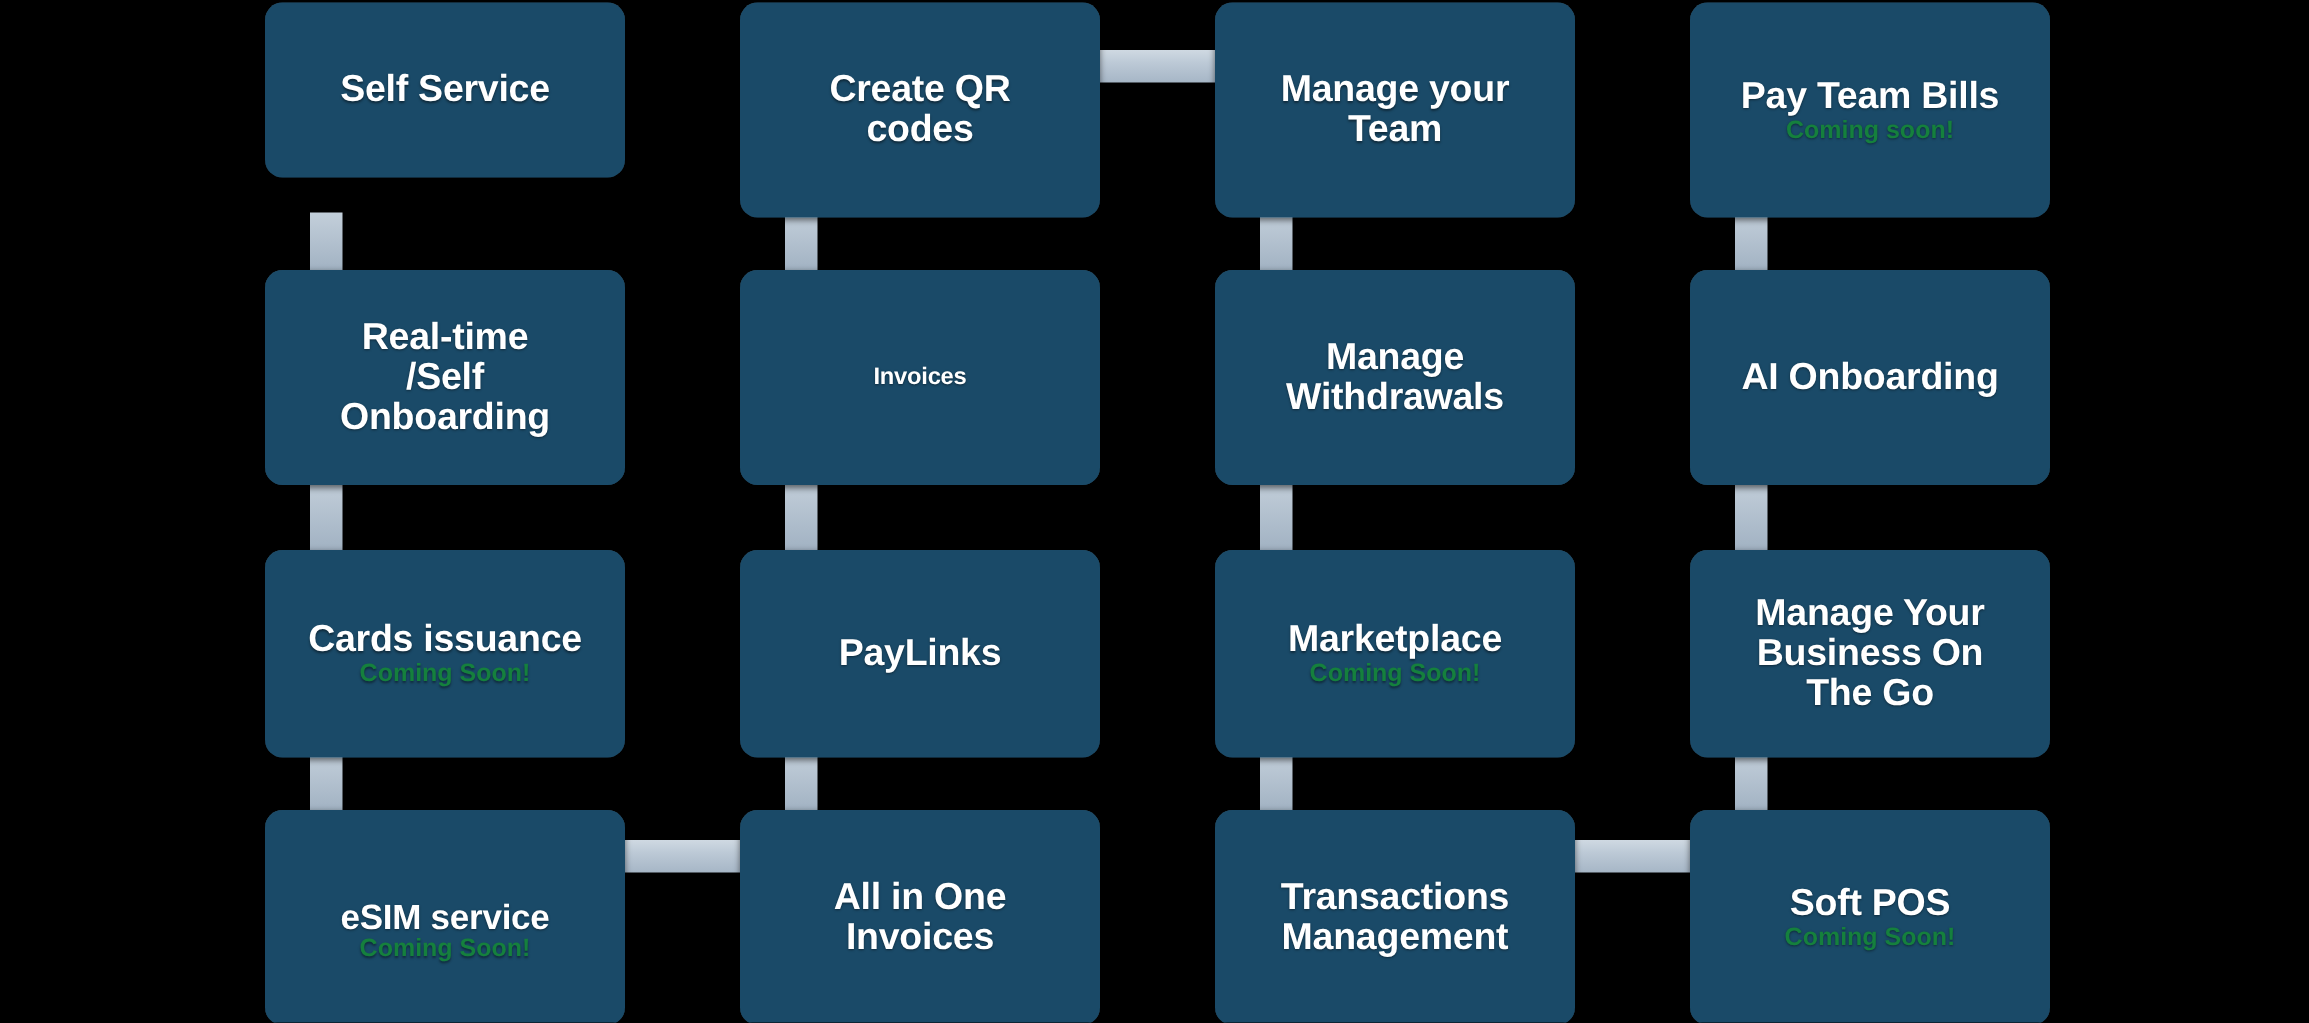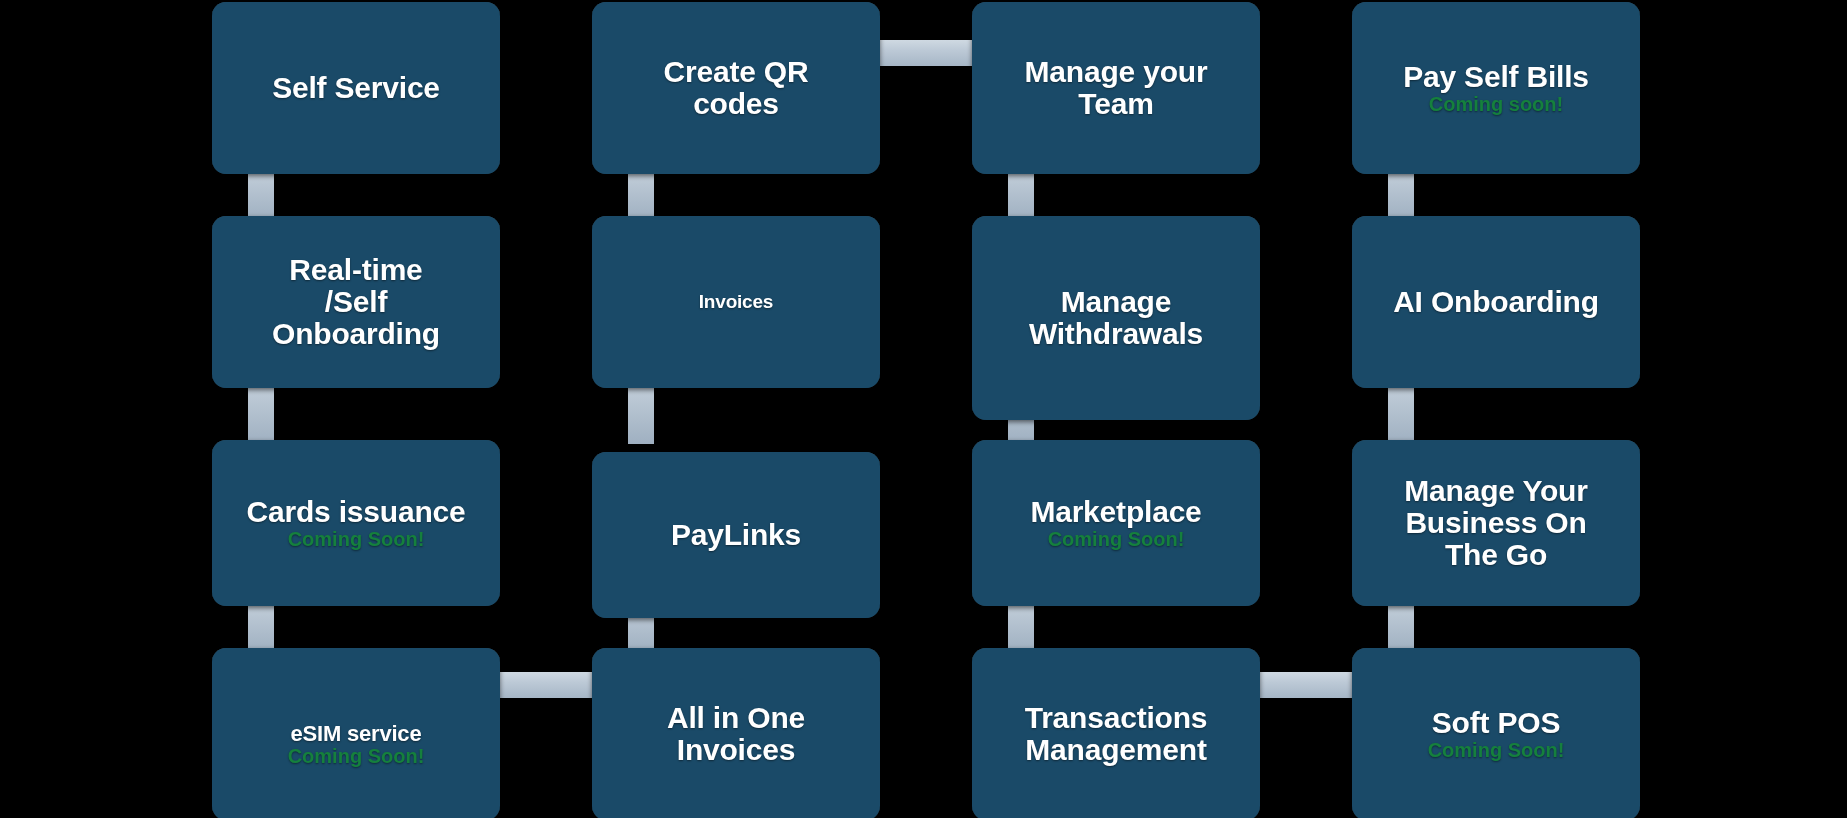--- a/index.html
+++ b/index.html
@@ -99,68 +99,68 @@
     <div class="conn v" style="left: 248px; top: 384px; width: 26px; height: 60px;"></div>
     <div class="conn v" style="left: 628px; top: 384px; width: 26px; height: 60px;"></div>
     <div class="conn v" style="left: 1008px; top: 384px; width: 26px; height: 60px;"></div>
     <div class="conn v" style="left: 1388px; top: 384px; width: 26px; height: 60px;"></div>
     <div class="conn v" style="left: 248px; top: 602px; width: 26px; height: 50px;"></div>
     <div class="conn v" style="left: 628px; top: 602px; width: 26px; height: 50px;"></div>
     <div class="conn v" style="left: 1008px; top: 602px; width: 26px; height: 50px;"></div>
     <div class="conn v" style="left: 1388px; top: 602px; width: 26px; height: 50px;"></div>
     <div class="conn h" style="left: 496px; top: 672px; width: 100px; height: 26px;"></div>
     <div class="conn h" style="left: 1256px; top: 672px; width: 100px; height: 26px;"></div>
-    <div class="node" style="left: 212px; top: 2px; width: 288px; height: 172px;">
+    <div class="node" style="left: 212px; top: 2px; width: 288px; height: 140px;">
       <div class="title" style="font-size: 30px;">Self Service</div>
     </div>
     <div class="node" style="left: 592px; top: 2px; width: 288px; height: 172px;">
       <div class="title" style="font-size: 30px;">Create QR
 codes</div>
     </div>
     <div class="node" style="left: 972px; top: 2px; width: 288px; height: 172px;">
       <div class="title" style="font-size: 30px;">Manage your
 Team</div>
     </div>
     <div class="node" style="left: 1352px; top: 2px; width: 288px; height: 172px;">
-      <div class="title" style="font-size: 30px;">Pay Self Bills</div>
+      <div class="title" style="font-size: 30px;">Pay Team Bills</div>
       <div class="sub" style="font-size: 20px;">Coming soon!</div>
     </div>
     <div class="node" style="left: 212px; top: 216px; width: 288px; height: 172px;">
       <div class="title" style="font-size: 30px;">Real-time
 /Self
 Onboarding</div>
     </div>
     <div class="node" style="left: 592px; top: 216px; width: 288px; height: 172px;">
       <div class="title" style="font-size: 19px;">Invoices</div>
     </div>
-    <div class="node" style="left: 972px; top: 216px; width: 288px; height: 204px;">
+    <div class="node" style="left: 972px; top: 216px; width: 288px; height: 172px;">
       <div class="title" style="font-size: 30px;">Manage
 Withdrawals</div>
     </div>
     <div class="node" style="left: 1352px; top: 216px; width: 288px; height: 172px;">
       <div class="title" style="font-size: 30px;">AI Onboarding</div>
     </div>
     <div class="node" style="left: 212px; top: 440px; width: 288px; height: 166px;">
       <div class="title" style="font-size: 30px;">Cards issuance</div>
       <div class="sub" style="font-size: 20px;">Coming Soon!</div>
     </div>
-    <div class="node" style="left: 592px; top: 440px; width: 288px; height: 166px; margin-top: 12px;">
+    <div class="node" style="left: 592px; top: 440px; width: 288px; height: 166px;">
       <div class="title" style="font-size: 30px;">PayLinks</div>
     </div>
     <div class="node" style="left: 972px; top: 440px; width: 288px; height: 166px;">
       <div class="title" style="font-size: 30px;">Marketplace</div>
       <div class="sub" style="font-size: 20px;">Coming Soon!</div>
     </div>
     <div class="node" style="left: 1352px; top: 440px; width: 288px; height: 166px;">
       <div class="title" style="font-size: 30px;">Manage Your
 Business On
 The Go</div>
     </div>
     <div class="node" style="left: 212px; top: 648px; width: 288px; height: 172px;">
-      <div class="title" style="font-size: 22px; margin-top: 21px;">eSIM service</div>
+      <div class="title" style="font-size: 28px; margin-top: 21px;">eSIM service</div>
       <div class="sub" style="font-size: 20px;">Coming Soon!</div>
     </div>
     <div class="node" style="left: 592px; top: 648px; width: 288px; height: 172px;">
       <div class="title" style="font-size: 30px;">All in One
 Invoices</div>
     </div>
     <div class="node" style="left: 972px; top: 648px; width: 288px; height: 172px;">
       <div class="title" style="font-size: 30px;">Transactions
 Management</div>
     </div>

